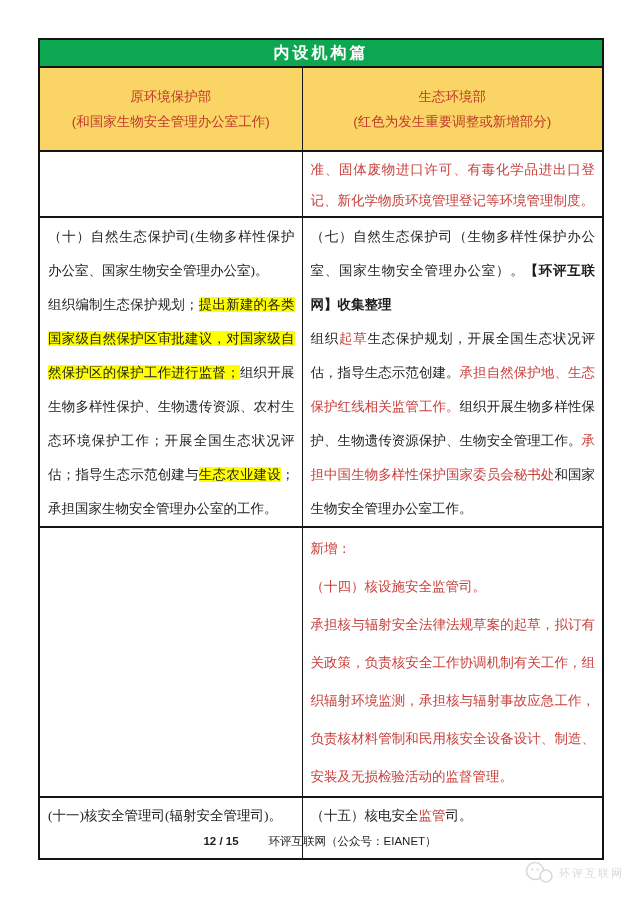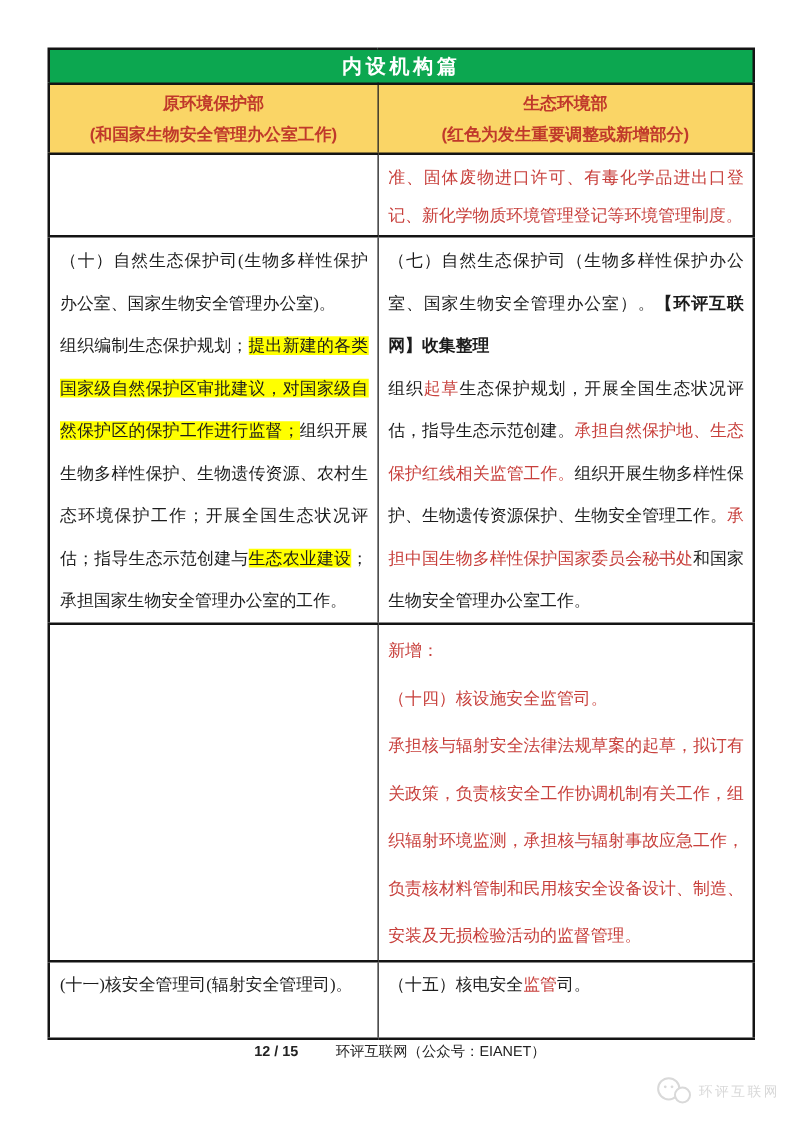--- a/index.html
+++ b/index.html
@@ -37,25 +37,25 @@
     font-size:16px;
     letter-spacing:3px;
     text-align:center;
     vertical-align:middle;
   }
   .header-row td {
     height:55px;
     background:var(--header-gold);
     color:var(--header-red);
     font-family:"Liberation Sans","DejaVu Sans",sans-serif;
-    font-weight:bold;
+    font-weight:normal;
     font-size:13.5px;
     text-align:center;
     vertical-align:middle;
-    padding:2px;
+    padding:16px;
   }
   .header-row .hline { line-height:25px; }
 
   .body-row td {
     font-size:13.5px;
     color:var(--text);
     text-align:justify;
     white-space:pre-wrap;
     padding:2px 7px 0 8px;
   }

